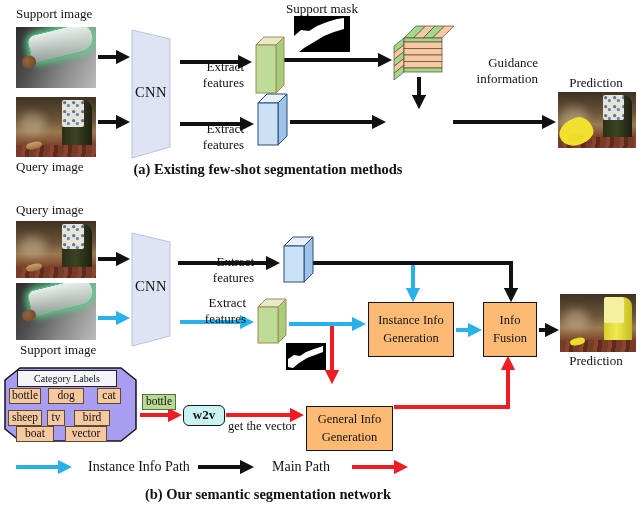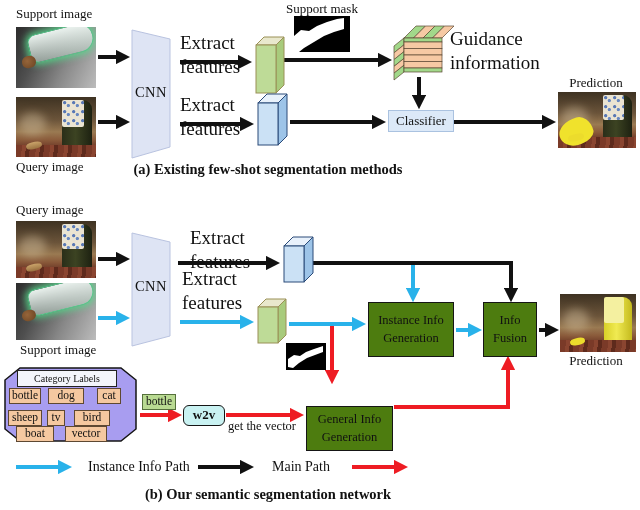--- a/index.html
+++ b/index.html
@@ -1,24 +1,24 @@
 <!DOCTYPE html>
 <html><head>
 <meta charset="utf-8">
 <style>
   html,body{margin:0;padding:0;background:#fff;}
   #canvas{position:relative;width:640px;height:510px;background:#fff;overflow:hidden;
           font-family:"Liberation Serif",serif;color:#111;}
   #wires{position:absolute;left:0;top:0;z-index:1;}
   .lbl{position:absolute;z-index:3;font-size:13px;white-space:nowrap;}
-  .wrap2{position:absolute;z-index:3;font-size:19px;text-align:left;line-height:1.25;}
+  .wrap2{position:absolute;z-index:3;font-size:13px;text-align:right;line-height:1.25;margin-top:28px;}
   .caption{position:absolute;left:0;width:536px;text-align:center;font-weight:bold;
            font-size:14.5px;z-index:3;}
   .box{position:absolute;z-index:3;display:flex;align-items:center;justify-content:center;
-       text-align:center;background:#4d7c0f;border:1.5px solid #151515;font-size:12.5px;
+       text-align:center;background:#fdba74;border:1.5px solid #151515;font-size:12.5px;
        line-height:1.4;box-sizing:border-box;}
   .classifier{background:#dce9f8;border:1px solid #aac2e0;font-size:13px;}
   .w2v{background:#c9f2f2;border:1.5px solid #151515;border-radius:6px;
        font-weight:bold;font-size:13px;}
   .photo{position:absolute;z-index:2;overflow:hidden;}
   .photo > div{position:absolute;}
   .photo-support{background:linear-gradient(115deg,#2c2c2c 0%,#4f4f4f 30%,#878787 62%,#bcbcbc 100%);}
   .glass-bottle{left:16%;top:14%;width:80%;height:44%;transform:rotate(-14deg);
       transform-origin:left center;border-radius:10px 16px 16px 10px;
       background:linear-gradient(180deg,rgba(242,250,246,.95),rgba(196,216,206,.55));
@@ -174,21 +174,20 @@
   <div class="lbl" style="left:284px;top:1px;width:76px;text-align:center;">Support mask</div>
 
   <div class="mask" style="left:294px;top:16px;width:56px;height:36px;">
     <svg width="56" height="36">
       <polygon points="0,36 0,20 7,14 15,15 23,10 33,6 43,3 50,2 50,13 40,16 30,20 20,26 10,32 5,36" fill="#fff"></polygon>
     </svg>
   </div>
 
   <div class="wrap2" style="left:450px;top:27px;width:88px;">Guidance information</div>
 
-  <div class="box classifier" style="left:388px;top:110px;width:66px;height:22px;">Classifier</div>
 
   <div class="lbl" style="left:552px;top:75px;width:88px;text-align:center;">Prediction</div>
 
   <div class="photo photo-query" style="left:558px;top:92px;width:78px;height:56px;">
     <div class="bg-glow"></div>
     <div class="dark-bottle">
       <div class="bottle-paper"></div>
     </div>
     <div class="table-top"></div>
     <div class="hl-blob"></div>

